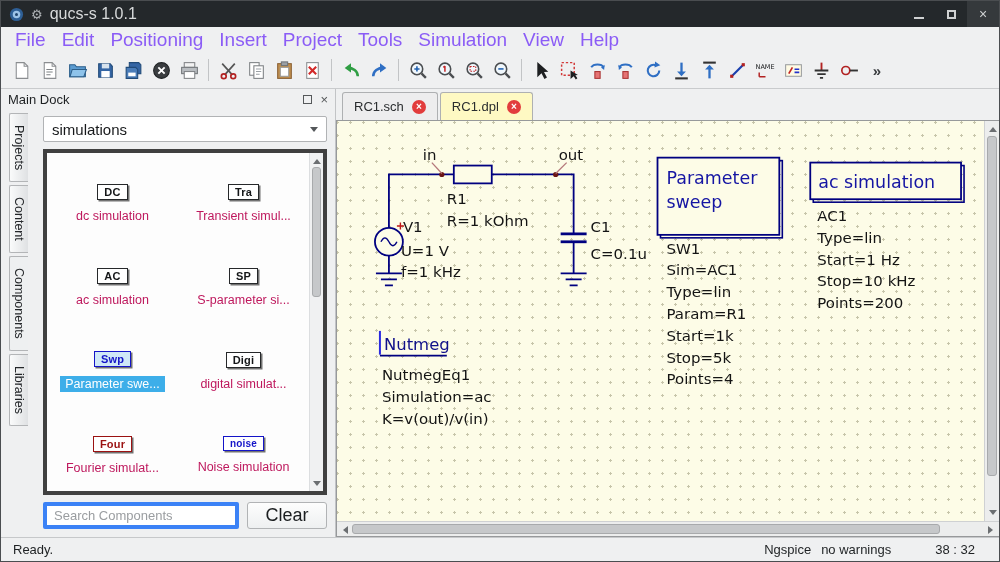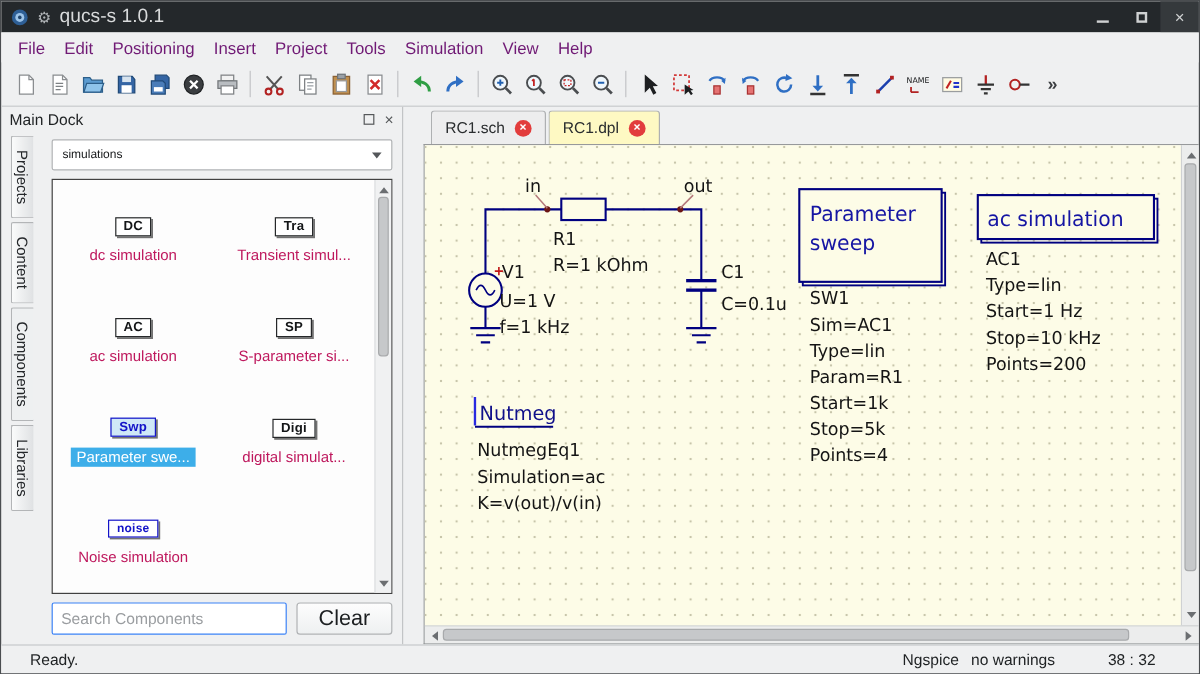--- a/index.html
+++ b/index.html
@@ -12,60 +12,60 @@
   .titlebar .gear { color:#aeb2b5; font-size:13px; line-height:1; }
   .titlebar .ttl { color:#d8dadb; font-size:16px; }
   .win-btns { margin-left:auto; display:flex; height:26px; }
   .win-btn { width:32px; display:flex; align-items:center; justify-content:center; color:#cfd1d2; font-size:14px; }
   .glyph-min { width:10px; height:0; border-bottom:2px solid #cfd1d2; margin-top:7px; }
   .glyph-max { width:9px; height:9px; border:2px solid #cfd1d2; }
   .win-btn.close-b { background:#35393c; }
 
   
   .menubar { height:25px; display:flex; align-items:center; padding:0 6px; flex:none; background:#eff0f1; }
-  .menu-item { padding:3px 8px; font-size:14px; color:#701a75; }
+  .menu-item { padding:3px 8px; font-size:19px; color:#8b5cf6; }
 
   
   .toolbar { height:37px; display:flex; align-items:center; padding:0 6px; flex:none; border-bottom:1px solid #c9cbcd; }
   .tb { width:28px; height:29px; border:none; background:transparent; display:flex; align-items:center; justify-content:center; padding:0; }
   .tb svg { width:21px; height:21px; }
   .tb-sep { width:1px; height:22px; background:#c2c4c6; margin:0 5px; flex:none; }
   .tb.txt { font-size:15px; font-weight:bold; color:#3a3d40; }
 
   
-  .main { flex:1; display:flex; min-height:0;gap:17px; }
+  .main { flex:1; display:flex; min-height:0; }
 
   .left-panel { width:335px; flex:none; display:flex; flex-direction:column; border-right:1px solid #c2c4c6; }
   .dock-header { height:21px; display:flex; align-items:center; padding:0 7px; font-size:13px; color:#1e2123; flex:none; }
   .dock-hbtns { margin-left:auto; display:flex; gap:8px; align-items:center; }
   .float-g { width:9px; height:9px; border:1px solid #55585a; display:inline-block; }
   .x-g { color:#55585a; font-size:13px; line-height:1; }
   .left-body { flex:1; display:flex; min-height:0; }
 
   .side-tabs { width:34px; flex:none; display:flex; flex-direction:column; align-items:center; padding-top:3px; gap:3px; }
   .side-tab { writing-mode:vertical-rl; font-size:12.5px; color:#24272a; padding:11px 2px; background:linear-gradient(90deg,#fafbfb,#dfe1e3); border:1px solid #b3b5b7; border-right:none; border-radius:2px 0 0 2px; }
   .side-tab.active { background:#eef0f1; }
 
   .dock-content { flex:1; display:flex; flex-direction:column; min-width:0; padding:6px 8px 8px 8px; gap:7px; }
-  .combo { height:26px; flex:none; background:#fff; border:1px solid #b1b3b5; border-radius:2px; display:flex; align-items:center; padding:0 8px; font-size:10px; color:#17191b; }
+  .combo { height:26px; flex:none; background:#fff; border:1px solid #b1b3b5; border-radius:2px; display:flex; align-items:center; padding:0 8px; font-size:15px; color:#17191b; }
   .combo .chev { margin-left:auto; width:0; height:0; border:4px solid transparent; border-top:5px solid #54575a; margin-top:5px; }
 
-  .comp-wrap { flex:1; display:flex; min-height:0; background:#fdfdfd; border:1px solid #404040; }
+  .comp-wrap { flex:1; display:flex; min-height:0; background:#fdfdfd; border:4px solid #404040; }
   .comp-grid { flex:1; display:grid; grid-template-columns:1fr 1fr; align-content:start; padding-top:8px; }
   .comp-item { height:84px; display:flex; flex-direction:column; align-items:center; justify-content:center; gap:9px; }
   .comp-icon { font-size:11px; font-weight:bold; color:#141618; border:1px solid #26282a; background:#fff; padding:1px 6px; box-shadow:1.5px 1.5px 0 rgba(40,40,40,.65); letter-spacing:.2px; }
   .comp-icon.blue { color:#1414c8; border-color:#1414c8; }
   .comp-icon.red  { color:#9b1212; border-color:#9b1212; }
   .comp-icon.sm   { font-size:10px; }
   .comp-label { font-size:12.5px; color:#be185d; white-space:nowrap; }
   .comp-item.selected .comp-icon { background:#cfe8f7; }
   .comp-item.selected .comp-label { background:#3daee9; color:#fff; padding:1px 5px; }
 
   .search-row { height:27px; flex:none; display:flex; gap:8px; }
-  .search-row input { flex:1; min-width:0; border:1px solid #3b82f6; border-radius:2px; padding:0 7px; font-size:13px; font-family:"Liberation Sans",sans-serif; background:#fff; color:#17191b; }
+  .search-row input { flex:1; min-width:0; border:4px solid #3b82f6; border-radius:2px; padding:0 7px; font-size:13px; font-family:"Liberation Sans",sans-serif; background:#fff; color:#17191b; }
   .search-row input::placeholder { color:#9a9da0; }
   .clear-btn { width:80px; flex:none; background:linear-gradient(#fdfdfd,#eef0f1); border:1px solid #b1b3b5; border-radius:3px; font-size:18px; color:#1b1e20; font-family:"Liberation Sans",sans-serif; }
 
   
   .editor { flex:1; display:flex; flex-direction:column; min-width:0; }
   .doc-tabs { height:31px; flex:none; display:flex; align-items:center; padding:3px 0 0 6px; gap:2px; }
   .doc-tab { height:28px; display:flex; align-items:center; gap:8px; padding:0 11px; font-size:13px; color:#2a2d2f; background:#fef9c3; border:1px solid #aeb0b2; border-bottom:none; border-radius:3px 3px 0 0; }
   .doc-tab.active { background:#ededee; }
   .tab-close { width:14px; height:14px; border-radius:50%; background:#e23c3c; color:#fff; font-size:10px; font-weight:bold; display:flex; align-items:center; justify-content:center; line-height:1; }
 
@@ -89,21 +89,21 @@
   .comp-scroll .sb-btn { width:14px; height:14px; }
   .comp-scroll .sb-track { flex-direction:column; padding:0 2px; }
   .comp-scroll .sb-thumb { width:100%; height:42%; }
   .arr { width:0; height:0; border:4px solid transparent; }
   .arr-up { border-bottom:5px solid #6b6e71; margin-bottom:2px; }
   .arr-down { border-top:5px solid #6b6e71; margin-top:2px; }
   .arr-left { border-right:5px solid #6b6e71; margin-right:2px; }
   .arr-right { border-left:5px solid #6b6e71; margin-left:2px; }
 
   
-  .statusbar { height:24px; flex:none; display:flex; align-items:center; padding:0 24px; font-size:13px; color:#1e2123; border-top:1px solid #c6c8ca; background:#eff0f1; }
+  .statusbar { height:24px; flex:none; display:flex; align-items:center; padding:0 12px; font-size:13px; color:#1e2123; border-top:1px solid #c6c8ca; background:#eff0f1; }
   .status-right { margin-left:auto; display:flex; align-items:center; gap:10px; }
   .status-pos { margin-left:34px; margin-right:12px; }
 
   text { font-family:"DejaVu Sans", sans-serif; }
 </style>
 </head>
 <body>
 
 <div class="window">
 
@@ -378,20 +378,24 @@
               </div>
               <div class="comp-item selected">
                 <span class="comp-icon blue">Swp</span>
                 <span class="comp-label">Parameter swe...</span>
               </div>
               <div class="comp-item">
                 <span class="comp-icon">Digi</span>
                 <span class="comp-label">digital simulat...</span>
               </div>
               <div class="comp-item">
+                <span class="comp-icon red">Four</span>
+                <span class="comp-label">Fourier simulat...</span>
+              </div>
+              <div class="comp-item">
                 <span class="comp-icon blue sm">noise</span>
                 <span class="comp-label">Noise simulation</span>
               </div>
             </div>
             <div class="comp-scroll">
               <span class="sb-btn">
                   <span class="arr arr-up"></span>
                 </span>
               <div class="sb-track">
                   <div class="sb-thumb"></div>

